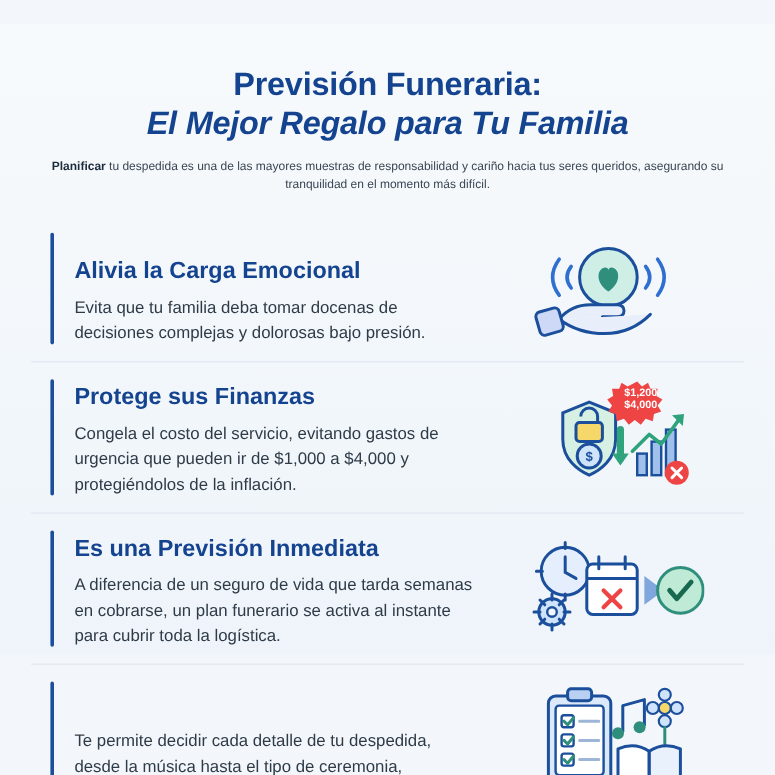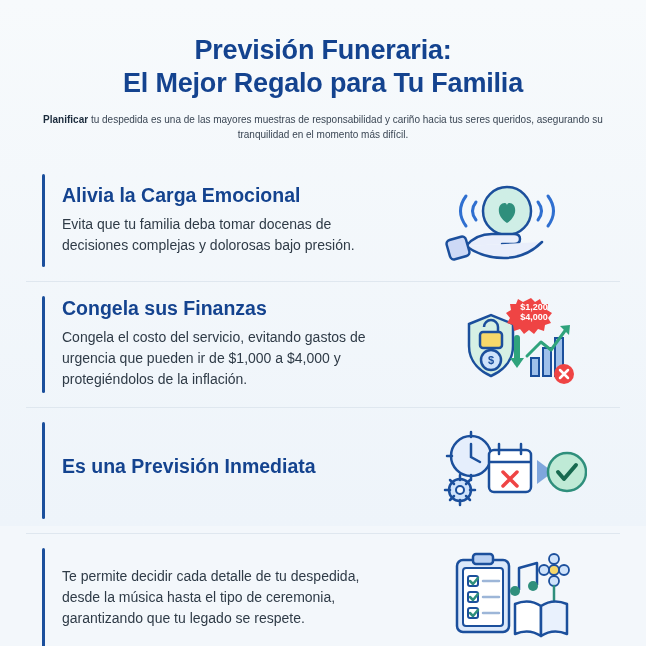--- a/index.html
+++ b/index.html
@@ -14,51 +14,52 @@
     -webkit-font-smoothing: antialiased;
     overflow: hidden;
   }
   .page {
     position: relative;
     width: 646px;
     height: 526px;
     box-sizing: border-box;
     padding: 30px 26px 10px 26px;
     background: linear-gradient(180deg, #f7fafc 0%, #eef4fa 100%);
+    margin-top: 20px;
   }
 
   
   .title {
     text-align: center;
     color: #14438f;
     font-size: 27px;
     font-weight: bold;
     line-height: 1.23;
     letter-spacing: -0.2px;
     margin: 4px 0 0 0;
   }
-  .title .line2 { display: block; }
+  .title .line2 { display: block; font-style: italic; }
 
   .subtitle {
     margin: 13px 14px 0 14px;
     text-align: center;
     font-size: 10px;
     line-height: 1.47;
     color: #3a4654;
   }
   .subtitle b { color: #1b2b3c; font-weight: bold; }
 
   
   .sections {
     margin-top: 17px;
   }
   .section {
     position: relative;
     display: flex;
-    align-items: center;
+    align-items: flex-end;
     padding: 12px 0 13px 0;
     border-top: 1px solid #dfe7ef;
   }
   .section:first-child { border-top: none; }
 
   .accent {
     position: absolute;
     left: 16px;
     top: 14px;
     bottom: 14px;
@@ -132,21 +133,21 @@
           <path d="M34 74 q16 12 38 12 q22 0 38 -16" fill="#e9eefb" stroke="#1b4f9c" stroke-width="2.5" stroke-linejoin="round" stroke-linecap="round"></path>
           <rect x="16" y="66" width="20" height="20" rx="4" transform="rotate(-16 26 76)" fill="#cdd9f6" stroke="#1b4f9c" stroke-width="2.5"></rect>
         </svg>
         </span>
       </div>
     </div>
 
     <div class="section">
       <div class="accent"></div>
       <div class="sec-text">
-        <h2 class="sec-title">Congela sus Finanzas</h2>
+        <h2 class="sec-title">Protege sus Finanzas</h2>
         <p class="sec-body">Congela el costo del servicio, evitando gastos de urgencia que pueden ir de $1,000 a $4,000 y protegiéndolos de la inflación.</p>
       </div>
       <div class="sec-art">
         <span>
         <svg width="160" height="100" viewBox="0 0 160 100">
 
           <path d="M42 30 l22 -9 l22 9 v22 c0 17 -13 26 -22 30 c-9 -4 -22 -13 -22 -30 z" fill="#d6f0e4" stroke="#1b4f9c" stroke-width="2.5"></path>
 
           <path d="M57 33 a7 7 0 0 1 14 0 v6" fill="none" stroke="#1b4f9c" stroke-width="2.5"></path>
           <rect x="53" y="38" width="22" height="16" rx="3" fill="#f6d86a" stroke="#1b4f9c" stroke-width="2.5"></rect>
@@ -172,20 +173,21 @@
           <text x="107" y="26" text-anchor="middle" font-family="'Liberation Sans', sans-serif" font-size="9" font-weight="bold" fill="#ffffff">$4,000</text>
         </svg>
         </span>
       </div>
     </div>
 
     <div class="section">
       <div class="accent"></div>
       <div class="sec-text">
         <h2 class="sec-title">Es una Previsión Inmediata</h2>
+        <p class="sec-body">A diferencia de un seguro de vida que tarda semanas en cobrarse, un plan funerario se activa al instante para cubrir toda la logística.</p>
       </div>
       <div class="sec-art">
         <span>
         <svg width="160" height="100" viewBox="0 0 160 100">
 
           <circle cx="44" cy="36" r="20" fill="#e5eefc" stroke="#1b4f9c" stroke-width="2.5"></circle>
           <path d="M44 24 v13 l9 5" stroke="#1b4f9c" stroke-width="2.5" fill="none" stroke-linecap="round"></path>
           <path d="M44 12 v5 M44 55 v5 M20 36 h5 M63 36 h5" stroke="#1b4f9c" stroke-width="2.5" stroke-linecap="round"></path>
 
           <circle cx="33" cy="70" r="11" fill="#cfe3fb" stroke="#1b4f9c" stroke-width="2.5"></circle>

